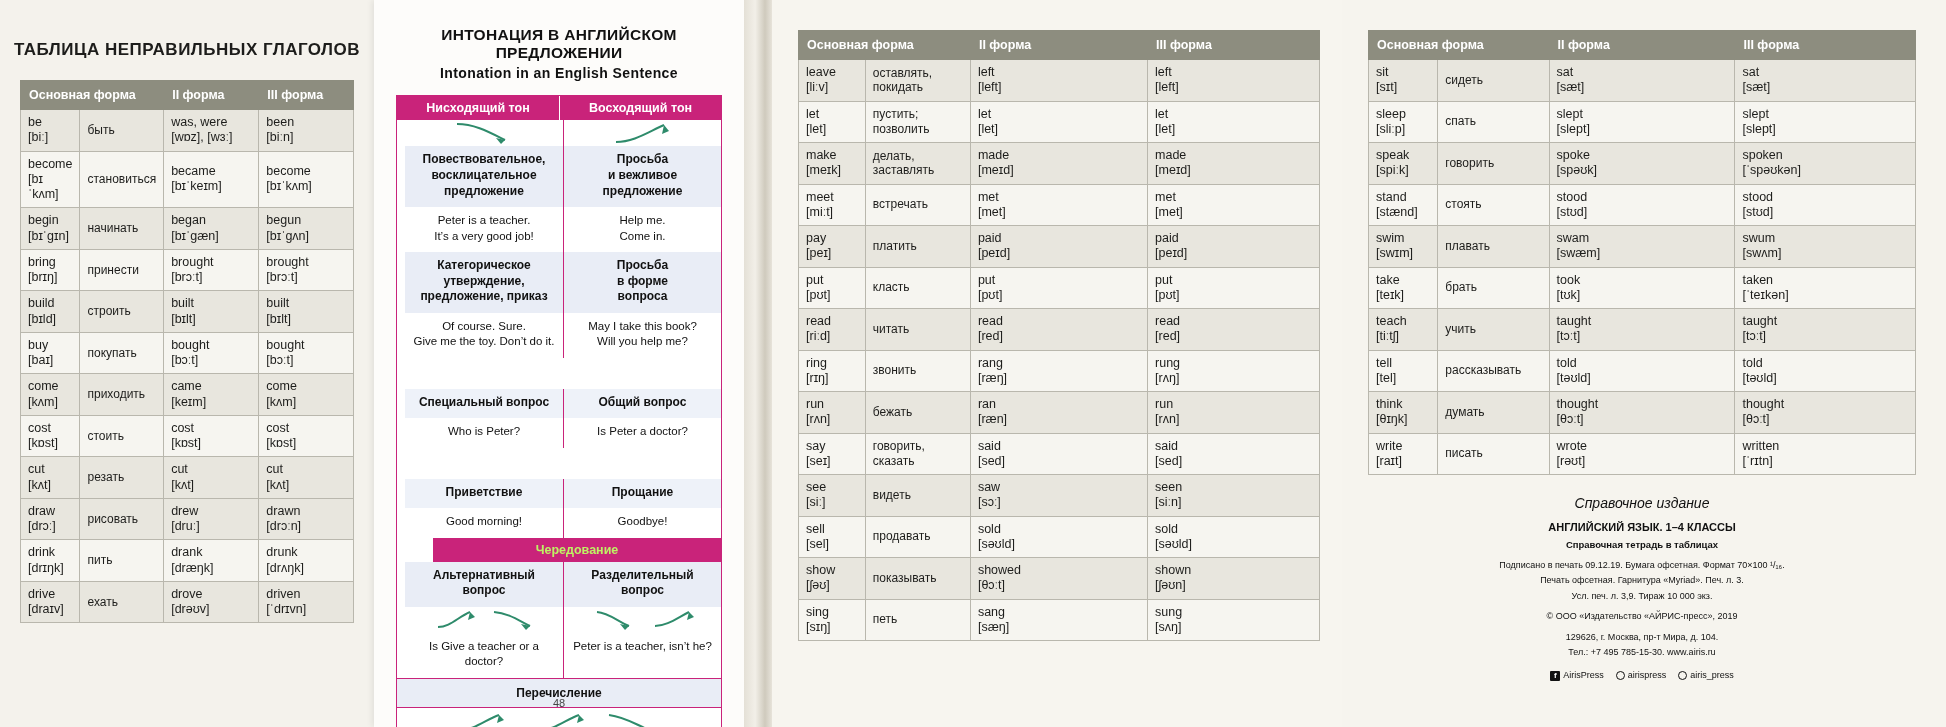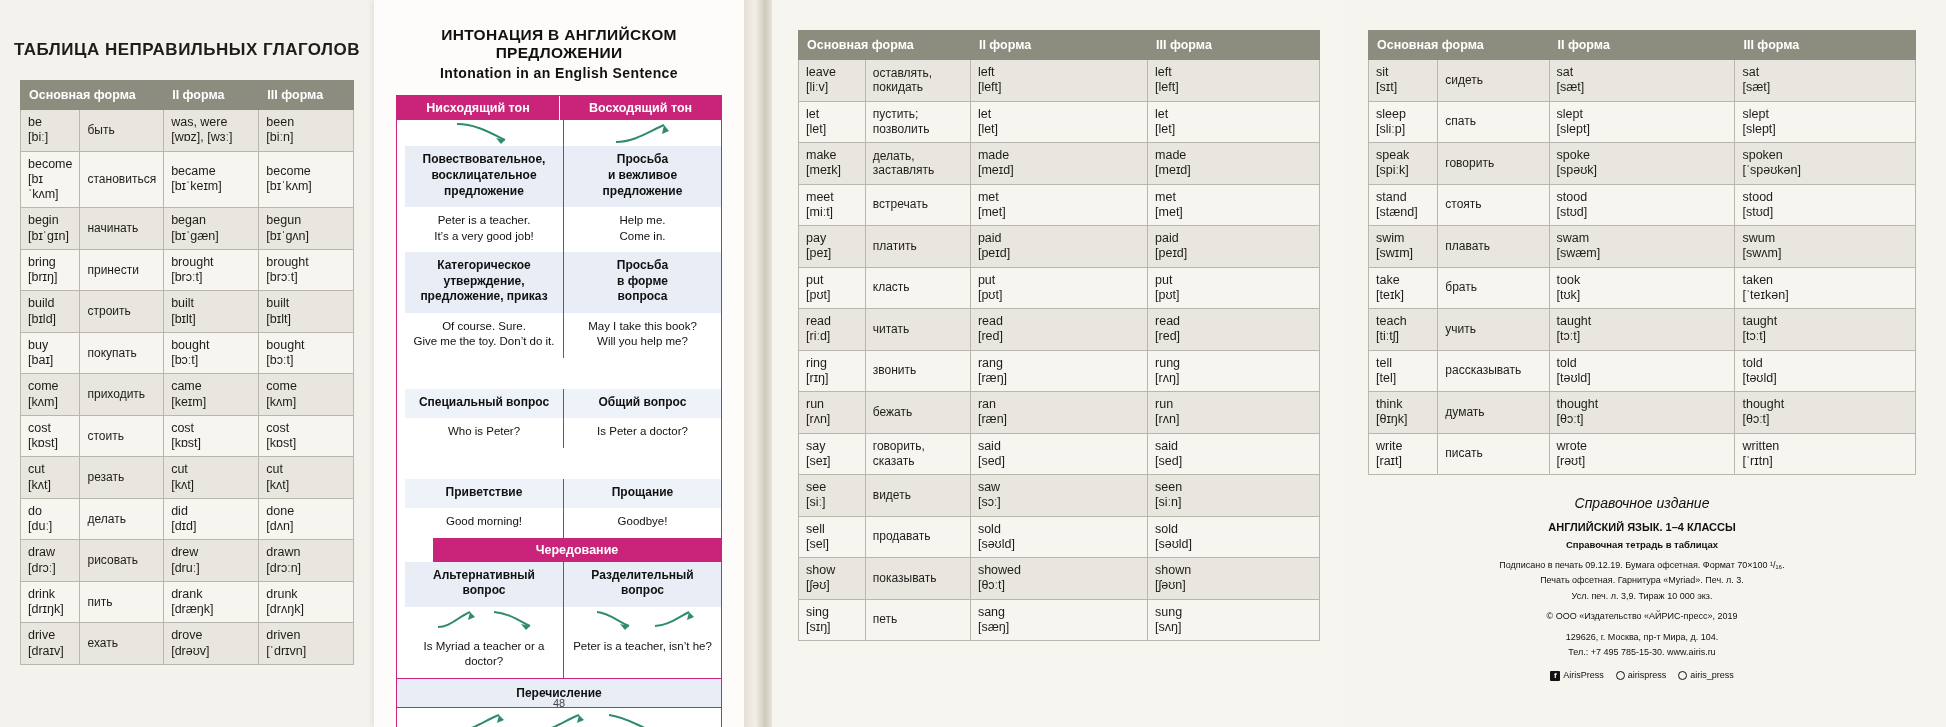--- a/index.html
+++ b/index.html
@@ -102,21 +102,21 @@
     font-size:11.5px;
     line-height:1.32;
     color:#111;
   }
   .into-row > div + div { border-left:1.5px solid #c9237a; }
   .cell-title { font-weight:bold; font-size:12px; }
   .bg-a { background:#e9edf6; }
   .bg-b { background:#ffffff; }
   .bg-c { background:#eef2f9;margin-top:31px; }
   .full-band {
-    background:#c9237a; color:#ffffff; text-align:center;
+    background:#c9237a; color:#bef264; text-align:center;
     font-weight:bold; font-size:12.5px; padding:5px 2px;margin-left:36px;
   }
   .arrow-cell { position:relative; height:26px; }
   .arrow-cell svg { position:absolute; left:50%; top:0; transform:translateX(-50%); }
   .full-row {
     padding:7px 8px; text-align:center; font-size:11.5px;
     border-top:1px solid #c9237a; background:#ffffff; color:#111;
   }
   .page-num {
     position:absolute; bottom:18px; left:0; right:0;
@@ -219,26 +219,20 @@
               <td class="ru" style="white-space: pre-line;">стоить</td>
               <td><span>cost</span><span class="ipa">[kɒst]</span></td>
               <td><span>cost</span><span class="ipa">[kɒst]</span></td>
             </tr>
             <tr class="odd">
               <td><span>cut</span><span class="ipa">[kʌt]</span></td>
               <td class="ru" style="white-space: pre-line;">резать</td>
               <td><span>cut</span><span class="ipa">[kʌt]</span></td>
               <td><span>cut</span><span class="ipa">[kʌt]</span></td>
             </tr>
-            <tr class="even">
-              <td><span>do</span><span class="ipa">[duː]</span></td>
-              <td class="ru" style="white-space: pre-line;">делать</td>
-              <td><span>did</span><span class="ipa">[dɪd]</span></td>
-              <td><span>done</span><span class="ipa">[dʌn]</span></td>
-            </tr>
             <tr class="odd">
               <td><span>draw</span><span class="ipa">[drɔː]</span></td>
               <td class="ru" style="white-space: pre-line;">рисовать</td>
               <td><span>drew</span><span class="ipa">[druː]</span></td>
               <td><span>drawn</span><span class="ipa">[drɔːn]</span></td>
             </tr>
             <tr class="even">
               <td><span>drink</span><span class="ipa">[drɪŋk]</span></td>
               <td class="ru" style="white-space: pre-line;">пить</td>
               <td><span>drank</span><span class="ipa">[dræŋk]</span></td>
@@ -365,21 +359,21 @@
             <svg width="120" height="24" viewBox="0 0 120 24">
                 <path d="M14 5 C26 6 34 14 46 19" stroke="#2e8b6b" stroke-width="2" fill="none"></path>
                 <path d="M46 19 l-9 -2 l5 6 z" fill="#2e8b6b"></path>
                 <path d="M72 19 C84 19 94 11 106 5" stroke="#2e8b6b" stroke-width="2" fill="none"></path>
                 <path d="M106 5 l-2 8 l7 -3 z" fill="#2e8b6b"></path>
               </svg>
           </div>
         </div>
 
         <div class="into-row">
-          <div class="bg-b">Is Myriad a teacher or a doctor?</div>
+          <div class="bg-b">Is Give a teacher or a doctor?</div>
           <div class="bg-b">Peter is a teacher, isn’t he?</div>
         </div>
 
         <div class="full-row" style="background:#e9edf6;font-weight:bold;font-size:12px;">Перечисление</div>
         <div class="full-row" style="padding:2px 0 0 0;">
           <svg width="280" height="26" viewBox="0 0 280 26">
               <path d="M40 20 C56 20 66 10 80 5" stroke="#2e8b6b" stroke-width="2" fill="none"></path>
               <path d="M80 5 l-2 8 l7 -3 z" fill="#2e8b6b"></path>
               <path d="M120 20 C136 20 146 10 160 5" stroke="#2e8b6b" stroke-width="2" fill="none"></path>
               <path d="M160 5 l-2 8 l7 -3 z" fill="#2e8b6b"></path>

